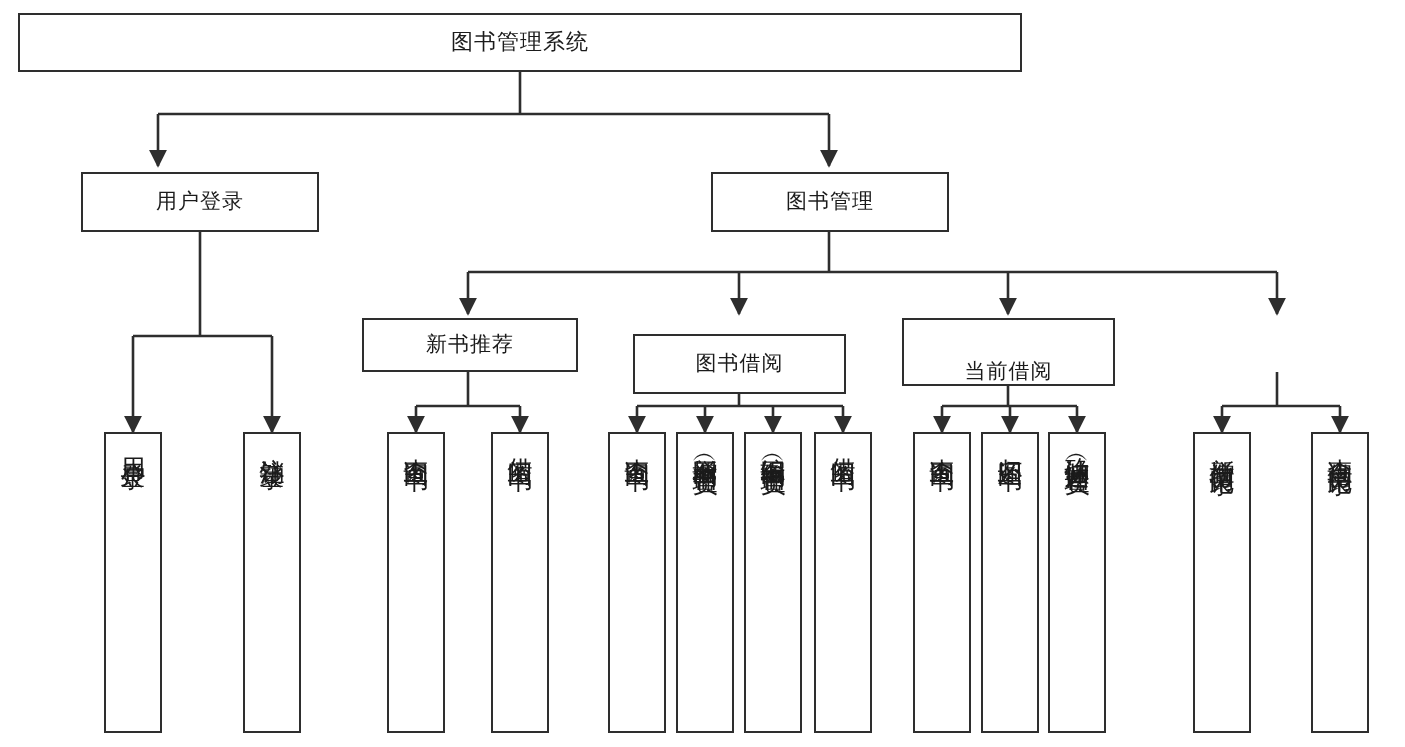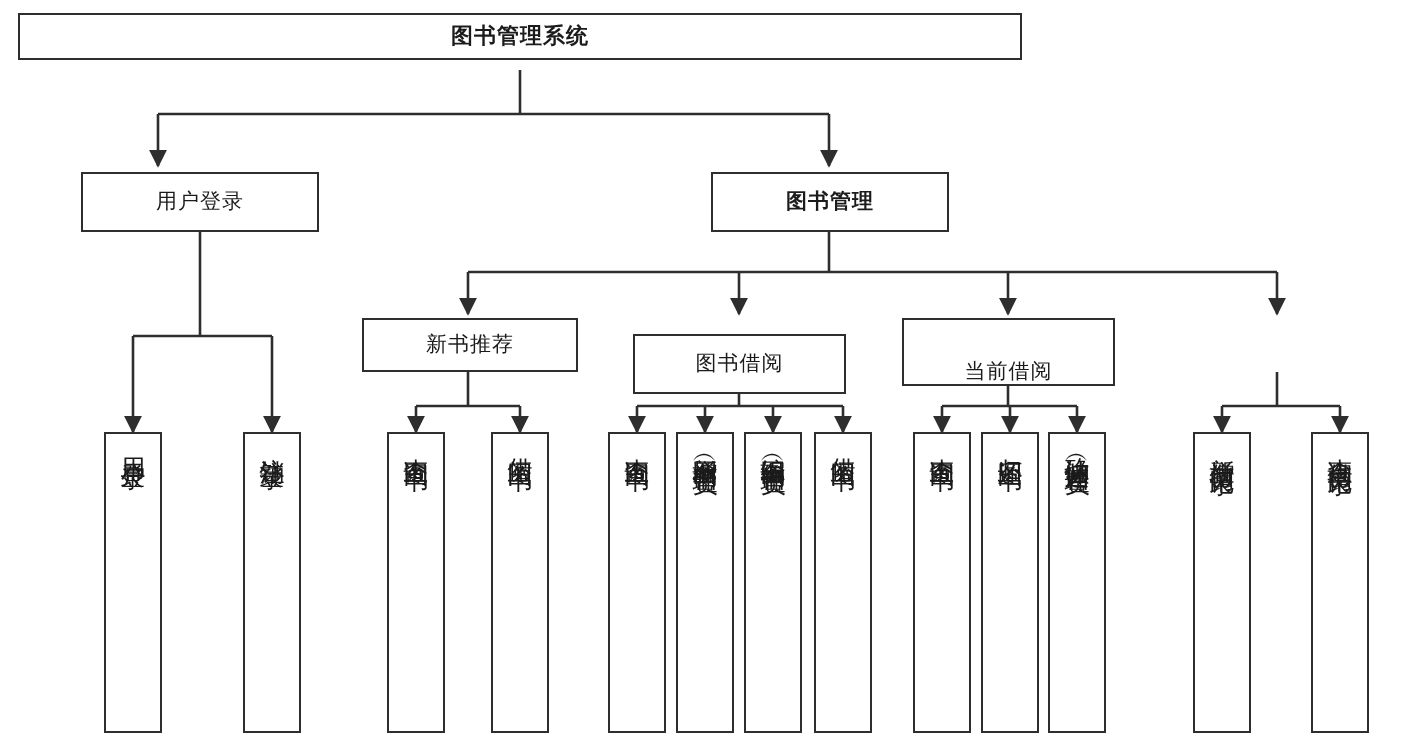--- a/index.html
+++ b/index.html
@@ -116,28 +116,28 @@
       <path d="M 1010 406 L 1010 432" marker-end="url(#arrow)"></path>
       <path d="M 1077 406 L 1077 432" marker-end="url(#arrow)"></path>
 
       <path d="M 1277 372 L 1277 406"></path>
       <path d="M 1222 406 L 1340 406"></path>
       <path d="M 1222 406 L 1222 432" marker-end="url(#arrow)"></path>
       <path d="M 1340 406 L 1340 432" marker-end="url(#arrow)"></path>
     </g>
   </svg>
 
-  <div class="node h root" style="left:18px;top:13px;width:1004px;height:47px;font-weight:bold;">
+  <div class="node h root" style="left:18px;top:13px;width:1004px;height:59px;">
     <span class="lbl">图书管理系统</span>
   </div>
 
   <div class="node h" style="left:81px;top:172px;width:238px;height:60px;">
     <span class="lbl">用户登录</span>
   </div>
-  <div class="node h" style="left:711px;top:172px;width:238px;height:60px;font-weight:bold;">
+  <div class="node h" style="left:711px;top:172px;width:238px;height:60px;">
     <span class="lbl">图书管理</span>
   </div>
 
   <div class="node h" style="left:362px;top:318px;width:216px;height:54px;">
     <span class="lbl">新书推荐</span>
   </div>
   <div class="node h" style="left:633px;top:334px;width:213px;height:60px;">
     <span class="lbl">图书借阅</span>
   </div>
   <div class="node h" style="left:902px;top:318px;width:213px;height:68px;align-items:flex-end;">

